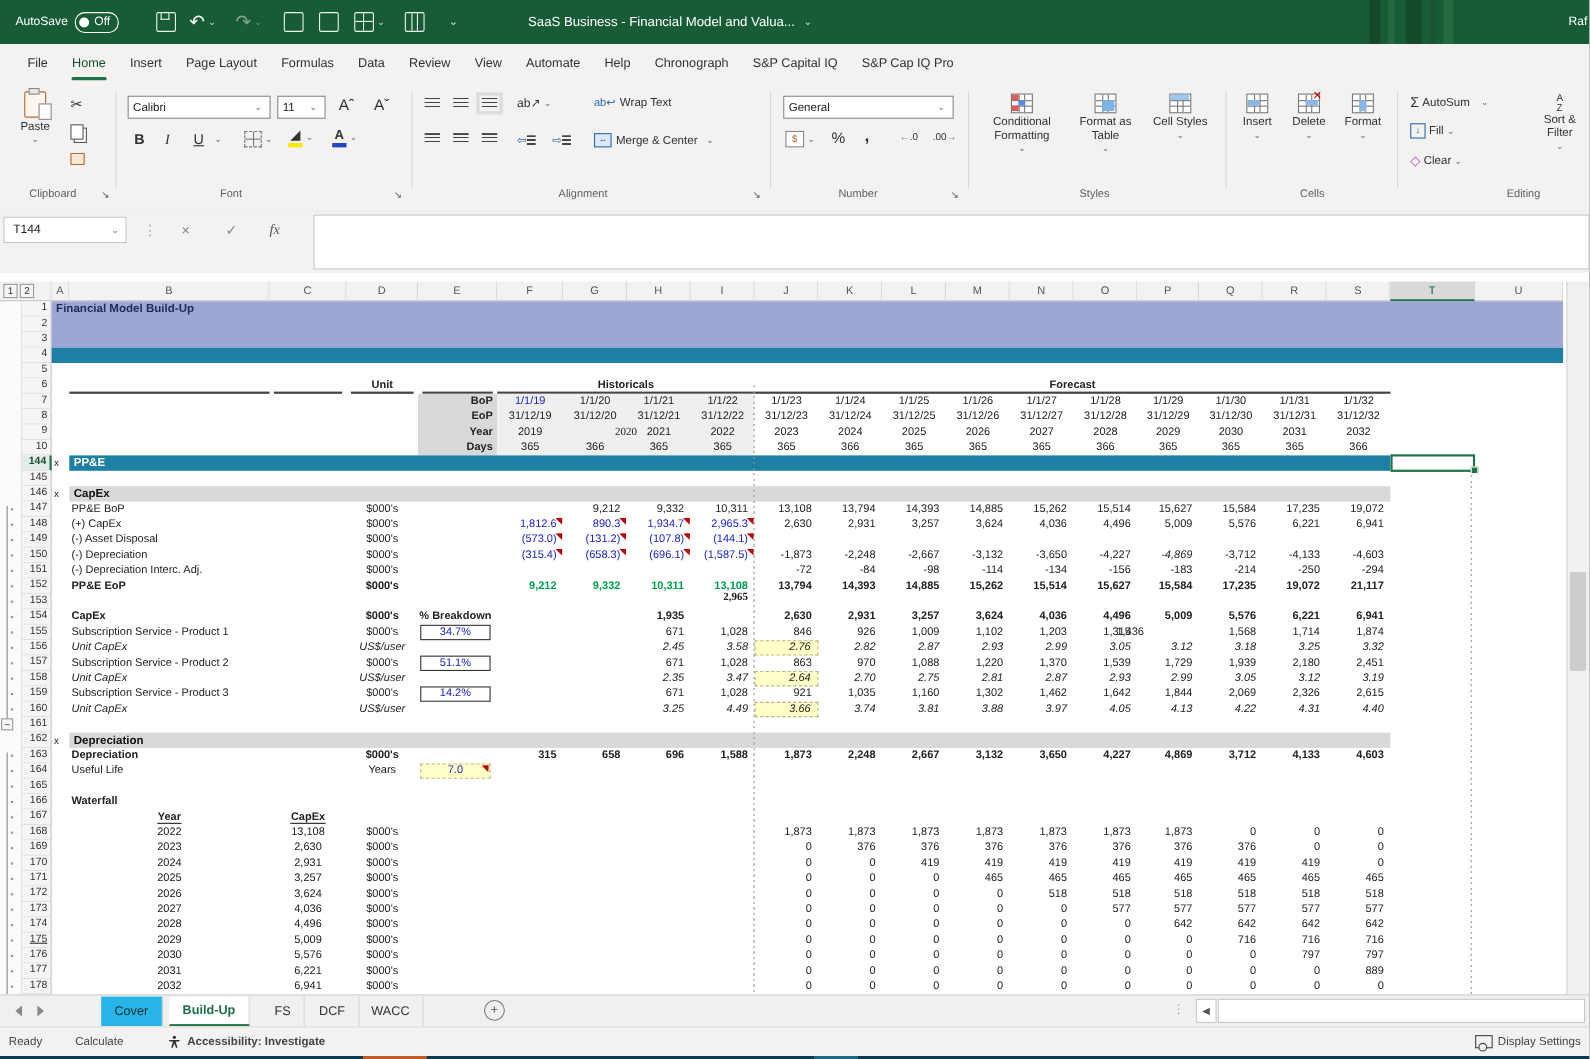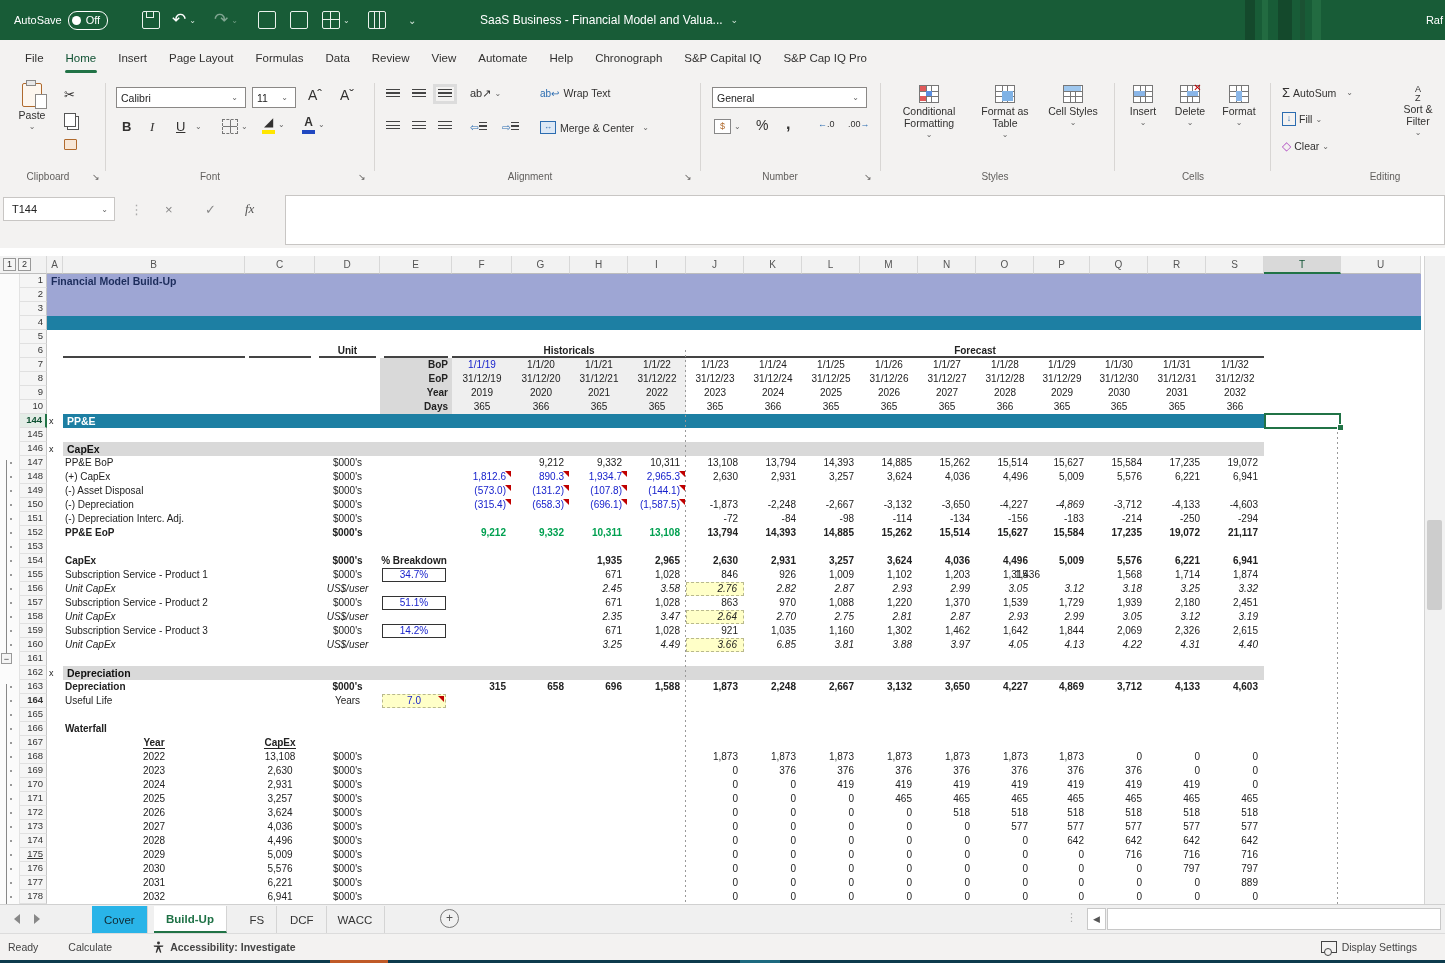--- a/index.html
+++ b/index.html
@@ -401,21 +401,21 @@
       <div class="abs rowhdr" style="left: 20px; top: 554px; width: 27px; height: 14px; position: absolute;">154</div>
       <div class="abs rowhdr" style="left: 20px; top: 568px; width: 27px; height: 14px; position: absolute;">155</div>
       <div class="abs rowhdr" style="left: 20px; top: 582px; width: 27px; height: 14px; position: absolute;">156</div>
       <div class="abs rowhdr" style="left: 20px; top: 596px; width: 27px; height: 14px; position: absolute;">157</div>
       <div class="abs rowhdr" style="left: 20px; top: 610px; width: 27px; height: 14px; position: absolute;">158</div>
       <div class="abs rowhdr" style="left: 20px; top: 624px; width: 27px; height: 14px; position: absolute;">159</div>
       <div class="abs rowhdr" style="left: 20px; top: 638px; width: 27px; height: 14px; position: absolute;">160</div>
       <div class="abs rowhdr" style="left: 20px; top: 652px; width: 27px; height: 14px; position: absolute;">161</div>
       <div class="abs rowhdr" style="left: 20px; top: 666px; width: 27px; height: 14px; position: absolute;">162</div>
       <div class="abs rowhdr" style="left: 20px; top: 680px; width: 27px; height: 14px; position: absolute;">163</div>
-      <div class="abs rowhdr" style="left: 20px; top: 694px; width: 27px; height: 14px; position: absolute; font-weight: bold;">164</div>
+      <div class="abs rowhdr" style="left: 20px; top: 694px; width: 27px; height: 14px; position: absolute;">164</div>
       <div class="abs rowhdr" style="left: 20px; top: 708px; width: 27px; height: 14px; position: absolute;">165</div>
       <div class="abs rowhdr" style="left: 20px; top: 722px; width: 27px; height: 14px; position: absolute;">166</div>
       <div class="abs rowhdr" style="left: 20px; top: 736px; width: 27px; height: 14px; position: absolute;">167</div>
       <div class="abs rowhdr" style="left: 20px; top: 750px; width: 27px; height: 14px; position: absolute;">168</div>
       <div class="abs rowhdr" style="left: 20px; top: 764px; width: 27px; height: 14px; position: absolute;">169</div>
       <div class="abs rowhdr" style="left: 20px; top: 778px; width: 27px; height: 14px; position: absolute;">170</div>
       <div class="abs rowhdr" style="left: 20px; top: 792px; width: 27px; height: 14px; position: absolute;">171</div>
       <div class="abs rowhdr" style="left: 20px; top: 806px; width: 27px; height: 14px; position: absolute;">172</div>
       <div class="abs rowhdr" style="left: 20px; top: 820px; width: 27px; height: 14px; position: absolute;">173</div>
       <div class="abs rowhdr" style="left: 20px; top: 834px; width: 27px; height: 14px; position: absolute;">174</div>
@@ -462,21 +462,21 @@
       <div class="abs cell ctr" style="left: 802px; top: 372px; width: 58px; height: 14px; position: absolute;">31/12/25</div>
       <div class="abs cell ctr" style="left: 860px; top: 372px; width: 58px; height: 14px; position: absolute;">31/12/26</div>
       <div class="abs cell ctr" style="left: 918px; top: 372px; width: 58px; height: 14px; position: absolute;">31/12/27</div>
       <div class="abs cell ctr" style="left: 976px; top: 372px; width: 58px; height: 14px; position: absolute;">31/12/28</div>
       <div class="abs cell ctr" style="left: 1034px; top: 372px; width: 56px; height: 14px; position: absolute;">31/12/29</div>
       <div class="abs cell ctr" style="left: 1090px; top: 372px; width: 58px; height: 14px; position: absolute;">31/12/30</div>
       <div class="abs cell ctr" style="left: 1148px; top: 372px; width: 58px; height: 14px; position: absolute;">31/12/31</div>
       <div class="abs cell ctr" style="left: 1206px; top: 372px; width: 58px; height: 14px; position: absolute;">31/12/32</div>
       <div class="abs" style="left: 380px; top: 386px; width: 68px; height: 14px; text-align: right; font-weight: bold; font-size: 10px; line-height: 14px;">Year</div>
       <div class="abs cell ctr" style="left: 452px; top: 386px; width: 60px; height: 14px; position: absolute;">2019</div>
-      <div class="abs cell ctr" style="left: 512px; top: 386px; width: 58px; height: 14px; position: absolute;">2020</div>
+      <div class="abs cell ctr" style="left: 540px; top: 386px; width: 58px; height: 14px; position: absolute; font-family: Liberation Serif, serif;">2020</div>
       <div class="abs cell ctr" style="left: 570px; top: 386px; width: 58px; height: 14px; position: absolute;">2021</div>
       <div class="abs cell ctr" style="left: 628px; top: 386px; width: 58px; height: 14px; position: absolute;">2022</div>
       <div class="abs cell ctr" style="left: 686px; top: 386px; width: 58px; height: 14px; position: absolute;">2023</div>
       <div class="abs cell ctr" style="left: 744px; top: 386px; width: 58px; height: 14px; position: absolute;">2024</div>
       <div class="abs cell ctr" style="left: 802px; top: 386px; width: 58px; height: 14px; position: absolute;">2025</div>
       <div class="abs cell ctr" style="left: 860px; top: 386px; width: 58px; height: 14px; position: absolute;">2026</div>
       <div class="abs cell ctr" style="left: 918px; top: 386px; width: 58px; height: 14px; position: absolute;">2027</div>
       <div class="abs cell ctr" style="left: 976px; top: 386px; width: 58px; height: 14px; position: absolute;">2028</div>
       <div class="abs cell ctr" style="left: 1034px; top: 386px; width: 56px; height: 14px; position: absolute;">2029</div>
       <div class="abs cell ctr" style="left: 1090px; top: 386px; width: 58px; height: 14px; position: absolute;">2030</div>
@@ -579,21 +579,21 @@
       <div class="abs cell num bold" style="left: 918px; top: 526px; width: 58px; height: 14px;">15,514</div>
       <div class="abs cell num bold" style="left: 976px; top: 526px; width: 58px; height: 14px;">15,627</div>
       <div class="abs cell num bold" style="left: 1034px; top: 526px; width: 56px; height: 14px;">15,584</div>
       <div class="abs cell num bold" style="left: 1090px; top: 526px; width: 58px; height: 14px;">17,235</div>
       <div class="abs cell num bold" style="left: 1148px; top: 526px; width: 58px; height: 14px;">19,072</div>
       <div class="abs cell num bold" style="left: 1206px; top: 526px; width: 58px; height: 14px;">21,117</div>
       <div class="abs cell bold" style="left: 65px; top: 554px; width: 180px; height: 14px;">CapEx</div>
       <div class="abs cell ctr bold" style="left: 315px; top: 554px; width: 65px; height: 14px;">$000's</div>
       <div class="abs cell ctr bold" style="left: 380px; top: 554px; width: 68px; height: 14px;">% Breakdown</div>
       <div class="abs cell num bold" style="left: 570px; top: 554px; width: 58px; height: 14px;">1,935</div>
-      <div class="abs cell num bold" style="left: 628px; top: 554px; width: 58px; height: 14px;">2,965</div>
+      <div class="abs cell num bold" style="left: 628px; top: 536px; width: 58px; height: 14px; font-family: Liberation Serif, serif;">2,965</div>
       <div class="abs cell num bold" style="left: 686px; top: 554px; width: 58px; height: 14px;">2,630</div>
       <div class="abs cell num bold" style="left: 744px; top: 554px; width: 58px; height: 14px;">2,931</div>
       <div class="abs cell num bold" style="left: 802px; top: 554px; width: 58px; height: 14px;">3,257</div>
       <div class="abs cell num bold" style="left: 860px; top: 554px; width: 58px; height: 14px;">3,624</div>
       <div class="abs cell num bold" style="left: 918px; top: 554px; width: 58px; height: 14px;">4,036</div>
       <div class="abs cell num bold" style="left: 976px; top: 554px; width: 58px; height: 14px;">4,496</div>
       <div class="abs cell num bold" style="left: 1034px; top: 554px; width: 56px; height: 14px;">5,009</div>
       <div class="abs cell num bold" style="left: 1090px; top: 554px; width: 58px; height: 14px;">5,576</div>
       <div class="abs cell num bold" style="left: 1148px; top: 554px; width: 58px; height: 14px;">6,221</div>
       <div class="abs cell num bold" style="left: 1206px; top: 554px; width: 58px; height: 14px;">6,941</div>
@@ -668,21 +668,21 @@
       <div class="abs cell num" style="left: 976px; top: 624px; width: 58px; height: 14px;">1,642</div>
       <div class="abs cell num" style="left: 1034px; top: 624px; width: 56px; height: 14px;">1,844</div>
       <div class="abs cell num" style="left: 1090px; top: 624px; width: 58px; height: 14px;">2,069</div>
       <div class="abs cell num" style="left: 1148px; top: 624px; width: 58px; height: 14px;">2,326</div>
       <div class="abs cell num" style="left: 1206px; top: 624px; width: 58px; height: 14px;">2,615</div>
       <div class="abs cell ital" style="left: 65px; top: 638px; width: 180px; height: 14px;">Unit CapEx</div>
       <div class="abs cell ctr ital" style="left: 315px; top: 638px; width: 65px; height: 14px;">US$/user</div>
       <div class="abs cell num ital" style="left: 570px; top: 638px; width: 58px; height: 14px;">3.25</div>
       <div class="abs cell num ital" style="left: 628px; top: 638px; width: 58px; height: 14px;">4.49</div>
       <div class="abs cell num ital ycell" style="left: 686px; top: 638px; width: 58px; height: 14px; line-height: 12px;">3.66</div>
-      <div class="abs cell num ital" style="left: 744px; top: 638px; width: 58px; height: 14px;">6.85</div>
+      <div class="abs cell num ital" style="left: 744px; top: 638px; width: 58px; height: 14px;">3.74</div>
       <div class="abs cell num ital" style="left: 802px; top: 638px; width: 58px; height: 14px;">3.81</div>
       <div class="abs cell num ital" style="left: 860px; top: 638px; width: 58px; height: 14px;">3.88</div>
       <div class="abs cell num ital" style="left: 918px; top: 638px; width: 58px; height: 14px;">3.97</div>
       <div class="abs cell num ital" style="left: 976px; top: 638px; width: 58px; height: 14px;">4.05</div>
       <div class="abs cell num ital" style="left: 1034px; top: 638px; width: 56px; height: 14px;">4.13</div>
       <div class="abs cell num ital" style="left: 1090px; top: 638px; width: 58px; height: 14px;">4.22</div>
       <div class="abs cell num ital" style="left: 1148px; top: 638px; width: 58px; height: 14px;">4.31</div>
       <div class="abs cell num ital" style="left: 1206px; top: 638px; width: 58px; height: 14px;">4.40</div>
       <div class="abs" style="left: 49px; top: 666px; width: 14px; height: 14px; font-size: 9px; line-height: 14px;">x</div>
       <div class="abs subband" style="left: 63px; top: 666px; width: 1201px; height: 14px;">Depreciation</div>
@@ -913,21 +913,21 @@
   <div id="statusbar" class="abs">
     <span style="margin-left:8px;">Ready</span>
     <span style="margin-left:30px;">Calculate</span>
     <span style="margin-left:40px;display:flex;align-items:center;font-weight:bold;">
       <svg width="13" height="13" viewBox="0 0 16 16" style="margin-right:5px;">
           <circle cx="8" cy="2.5" r="1.8" fill="#333"></circle>
           <path d="M2 5.5 L14 5.5 L13.5 7 L9.5 7.5 L11.5 14 L10 14.5 L8 9.5 L6 14.5 L4.5 14 L6.5 7.5 L2.5 7 Z" fill="#333"></path>
         </svg>
       <span>Accessibility: Investigate</span>
     </span>
-    <span style="margin-left:auto;margin-right:28px;display:flex;align-items:center;">
+    <span style="margin-left:auto;margin-right:8px;display:flex;align-items:center;">
       <span style="display:inline-block;width:14px;height:10px;border:1.4px solid #444;margin-right:5px;position:relative;">
           <span style="position:absolute;left:2px;bottom:-4px;width:6px;height:6px;border:1.2px solid #444;border-radius:50%;background:#f3f2f1;"></span>
         </span>
       <span>Display Settings</span>
     </span>
   </div>
   <div id="bottomstrip" class="abs">
     <span class="abs" style="left:330px;top:0;width:58px;height:3px;background:#c05a28;"></span>
     <span class="abs" style="left:740px;top:0;width:40px;height:3px;background:#1d6a80;"></span>
   </div>

